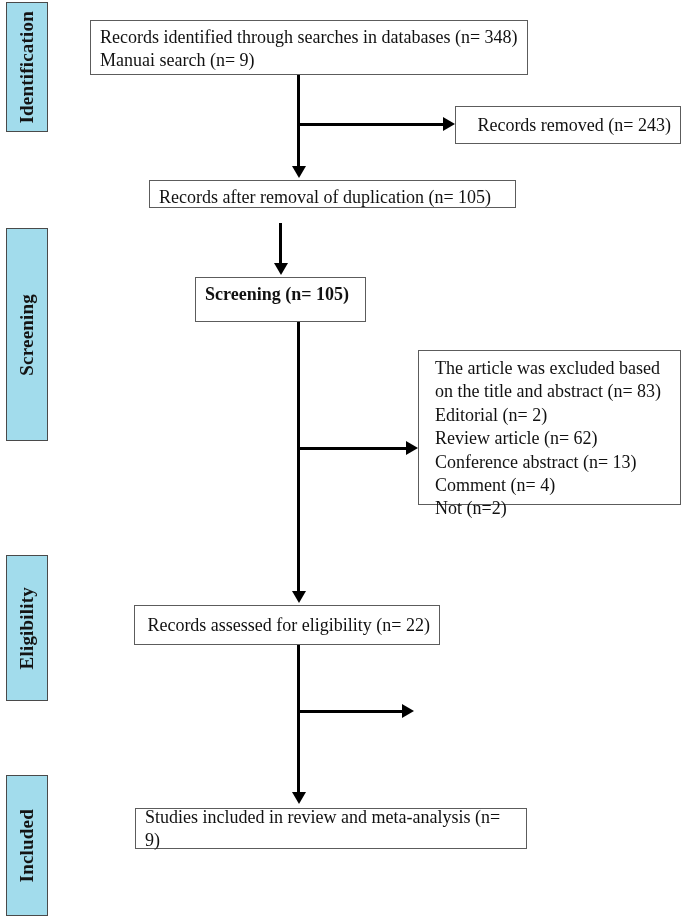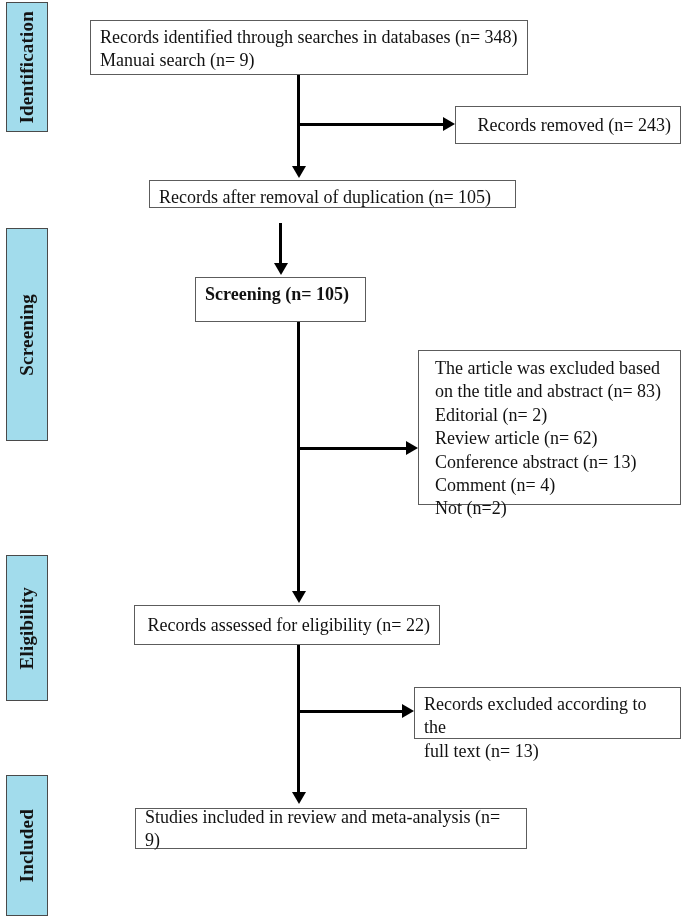--- a/index.html
+++ b/index.html
@@ -133,24 +133,20 @@
 Review article (n= 62)
 Conference abstract (n= 13)
 Comment (n= 4)
 Not (n=2)</span>
   </div>
 
   <div class="flow-box vcenter" style="left:134px; top:605px; width:306px; height:40px;">
     <span class="box-text">Records assessed for eligibility (n= 22)</span>
   </div>
 
-  <div class="flow-box" style="left:414px; top:687px; width:267px; height:52px;">
-    <span class="box-text">Records excluded according to the
- full text (n= 13)</span>
-  </div>
 
   <div class="flow-box vcenter" style="left:91px; top:808px; width:392px; height:41px;margin-left:44px;">
     <span class="box-text">Studies included in review and meta-analysis (n= 9)</span>
   </div>
 
   <div class="vline" style="left:297px; top:75px; height:93px;"></div>
   <div class="arrow-down" style="left:292px; top:166px;"></div>
 
   <div class="hline" style="left:297px; top:123px; width:146px;"></div>
   <div class="arrow-right" style="left:443px; top:117px;"></div>

